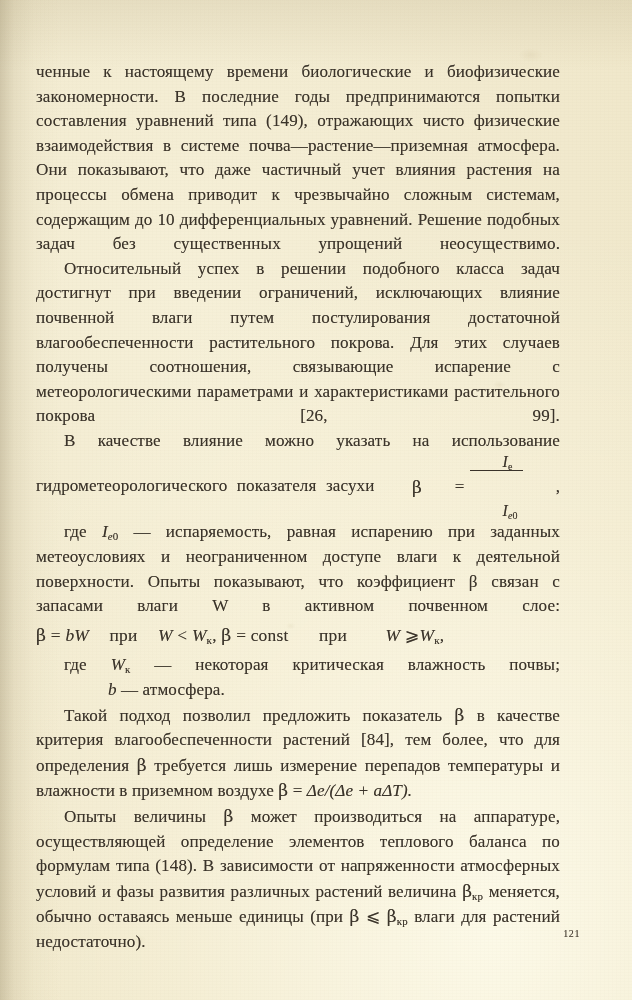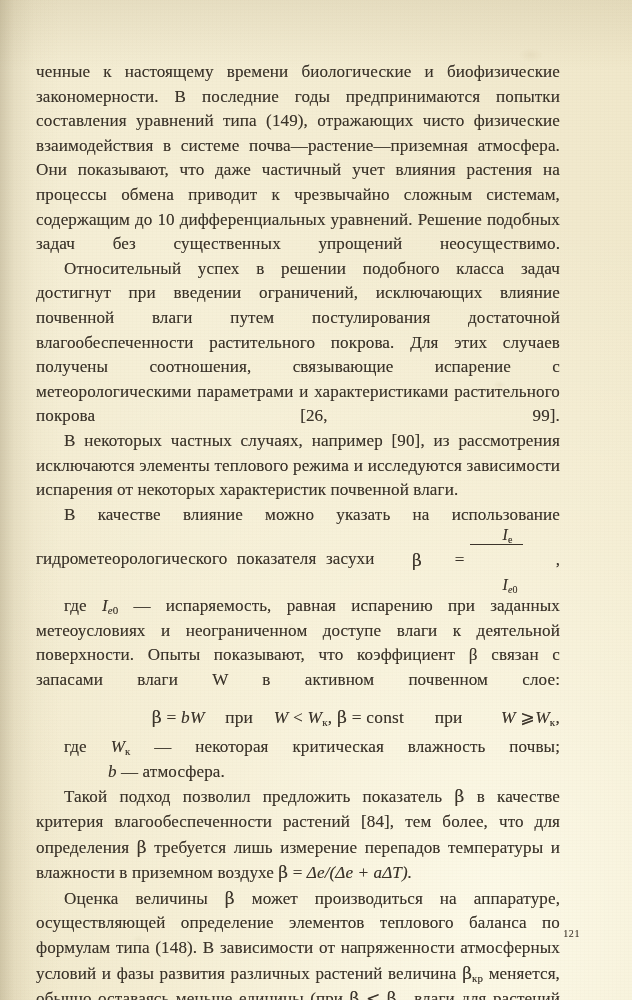--- a/index.html
+++ b/index.html
@@ -138,22 +138,22 @@
   }
   .frac .den {
     display: block;
     font-size: 0.92em;
     padding: 2px 5px 0 5px;
     margin-top: 29px;
   }
 
   
   .display-eq {
-    margin: 12px 0 6px 0;
-    text-align: right;
+    margin: 4px 0 6px 0;
+    text-align: left;
     font-size: 17.4px;
     letter-spacing: 0.2px;
   }
   .display-eq .gap  { display: inline-block; width: 16px; }
   .display-eq .gap2 { display: inline-block; width: 26px; }
   .display-eq .gap3 { display: inline-block; width: 34px; }
 
   .where-line { text-indent: 0; }
   .where-sub  { text-indent: 0; padding-left: 44px; }
 
@@ -178,21 +178,20 @@
 <body>
 
 <div id="page">
 
   <div id="textblock">
 
     <p class="para noindent fulljust">ченные к настоящему времени биологические и биофизические закономерности. В последние годы предпринимаются попытки составления уравнений типа (149), отражающих чисто физические взаимодействия в системе почва—растение—приземная атмосфера. Они показывают, что даже частичный учет влияния растения на процессы обмена приводит к чрезвычайно сложным системам, содержащим до 10 дифференциальных уравнений. Решение подобных задач без существенных упрощений неосуществимо.</p>
 
     <p class="para fulljust">Относительный успех в решении подобного класса задач достигнут при введении ограничений, исключающих влияние почвенной влаги путем постулирования достаточной влагообеспеченности растительного покрова. Для этих случаев получены соотношения, связывающие испарение с метеорологическими параметрами и характеристиками растительного покрова [26, 99].</p>
 
-    <p class="para lastleft">В некоторых частных случаях, например [90], из рассмотрения исключаются элементы теплового режима и исследуются зависимости испарения от некоторых характеристик почвенной влаги.</p>
 
     <p class="para fulljust">
       <span>В качестве влияние можно указать на использование</span>
       <span>гидрометеорологического показателя засухи</span>
       <span class="fracline">
           <span class="mi beta">β</span>
           <span>=</span>
           <span class="frac">
             <span class="num"><span class="mi">I</span><sub class="it">e</sub></span>
             <span class="den"><span class="mi">I</span><sub><span class="it">e</span><span>0</span></sub></span>
@@ -238,21 +237,21 @@
       <span class="mi beta">β</span>
       <span>в качестве критерия влагообеспеченности растений [84], тем более, что для определения</span>
       <span class="mi beta">β</span>
       <span>требуется лишь измерение перепадов температуры и влажности в приземном воздухе</span>
       <span class="mi beta">β</span>
       <span>=</span>
       <span class="mi">Δe/(Δe + aΔT).</span>
     </p>
 
     <p class="para lastleft">
-      <span>Оценка величины</span>
+      <span>Опыты величины</span>
       <span class="mi beta">β</span>
       <span>может производиться на аппаратуре, осуществляющей определение элементов теплового баланса по формулам типа (148). В зависимости от напряженности атмосферных условий и фазы развития различных растений величина</span>
       <span class="mi beta">β</span><sub>кр</sub>
       <span>меняется, обычно оставаясь меньше единицы (при</span>
       <span class="mi beta">β</span>
       <span>⩽</span>
       <span class="mi beta">β</span><sub>кр</sub>
       <span>влаги для растений недостаточно).</span>
     </p>
 

